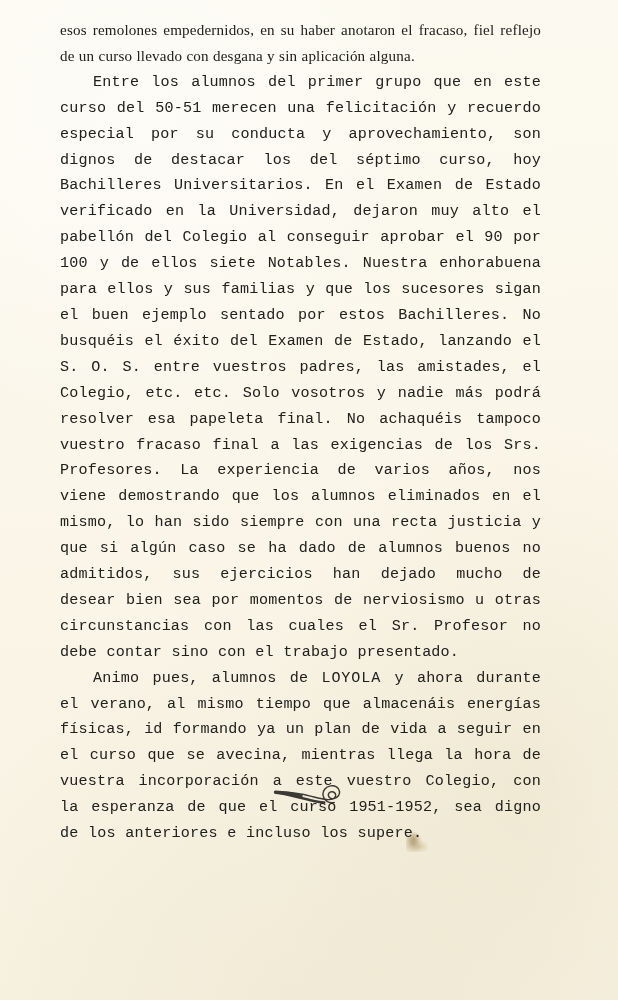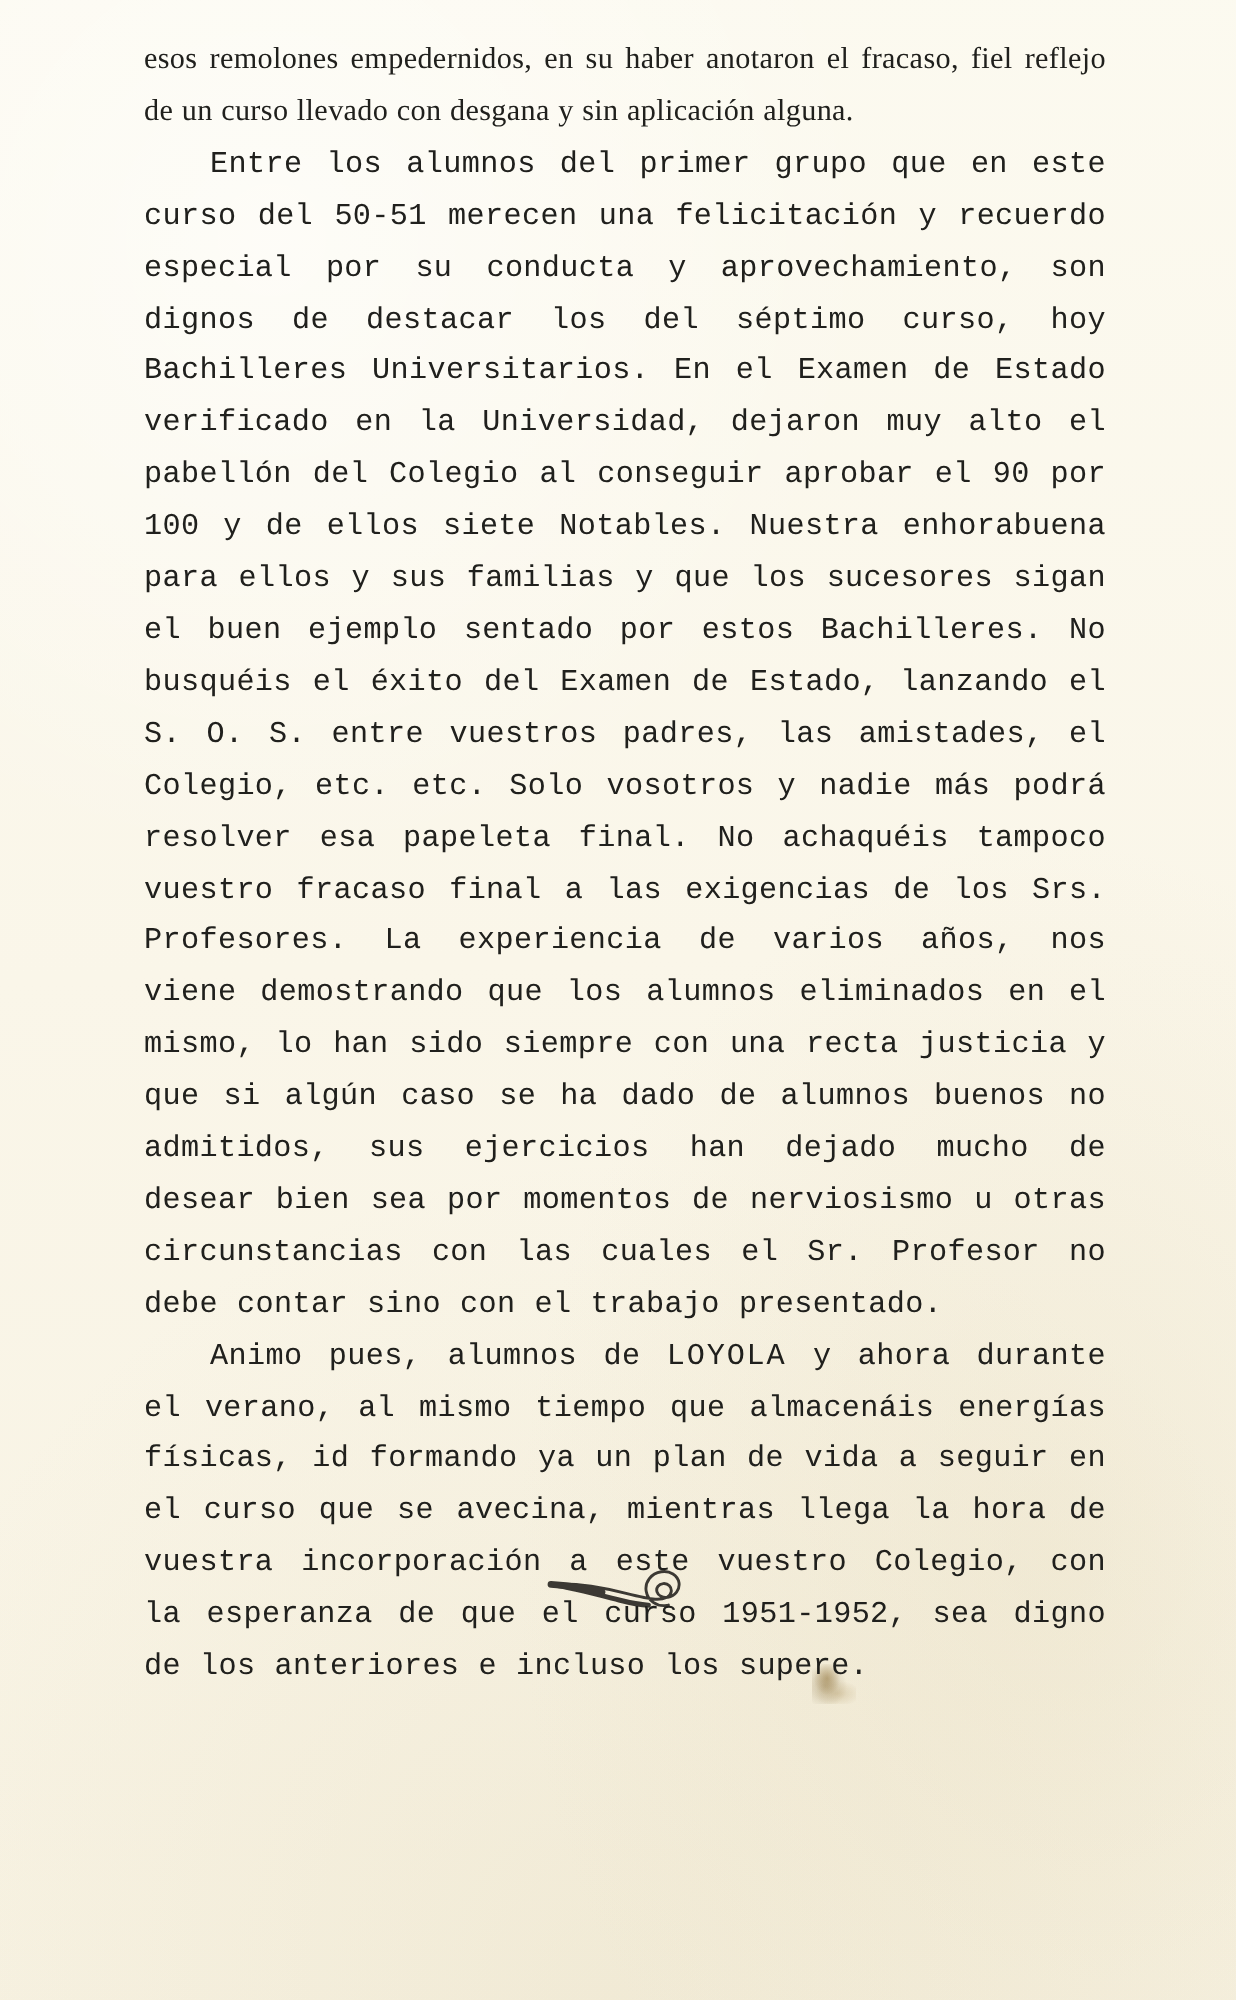--- a/index.html
+++ b/index.html
@@ -25,21 +25,21 @@
     background:
       radial-gradient(ellipse 70% 45% at 22% 12%, rgba(255,255,255,0.55), rgba(255,255,255,0) 70%),
       radial-gradient(ellipse 60% 50% at 85% 78%, rgba(226,214,180,0.30), rgba(226,214,180,0) 72%),
       radial-gradient(ellipse 90% 60% at 50% 100%, rgba(223,211,176,0.26), rgba(223,211,176,0) 70%),
       linear-gradient(178deg, #fcfaf0 0%, #faf6e9 48%, #f7f2e2 100%);
     z-index: 0;
   }
 
   #text-column {
     position: absolute;
-    left: 72px;
+    left: 60px;
     top: 18px;
     width: 481px;
     z-index: 2;
   }
 
   .para {
     margin: 0;
     text-align: justify;
     text-justify: inter-word;
     font-size: 15.1px;

